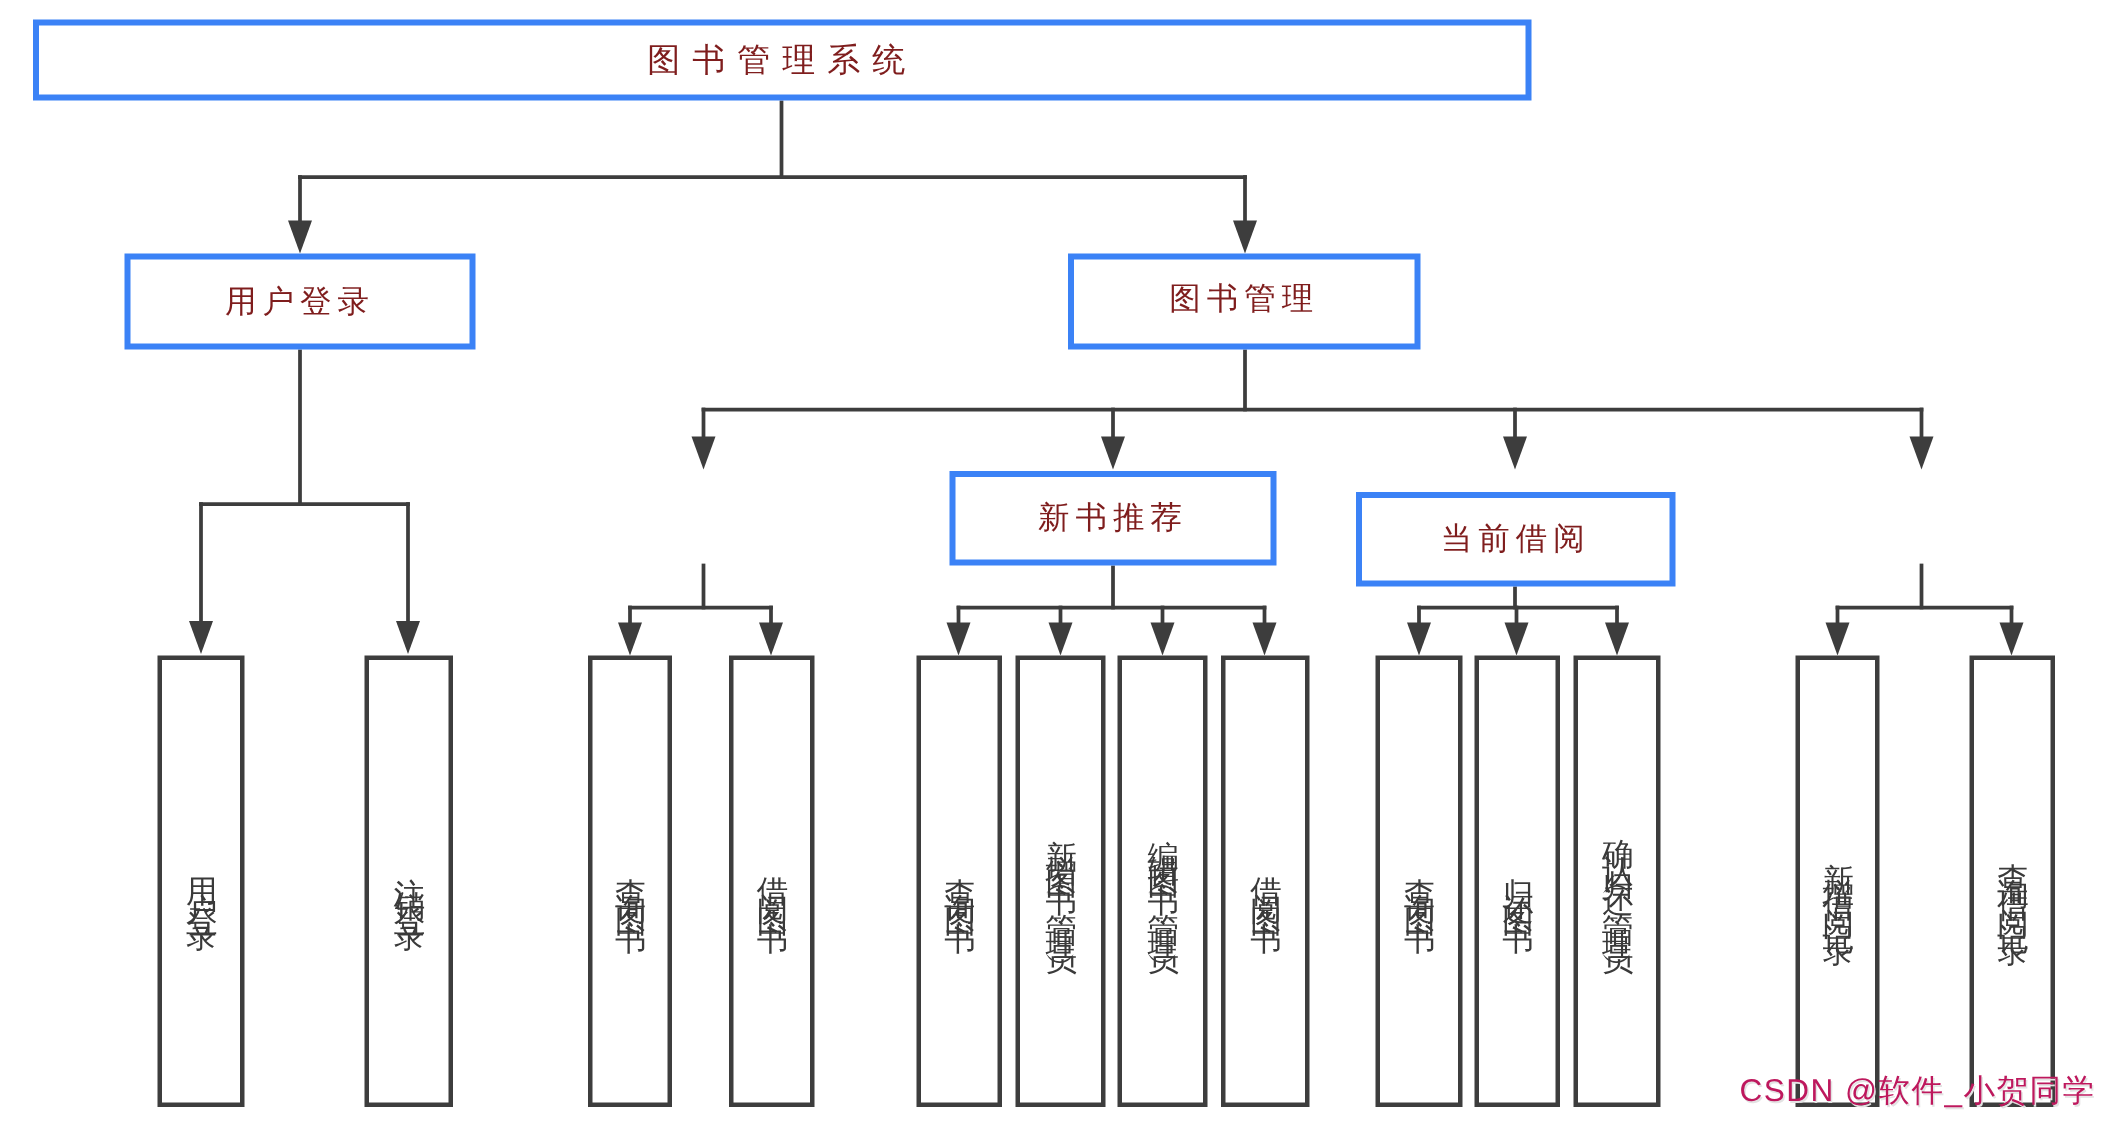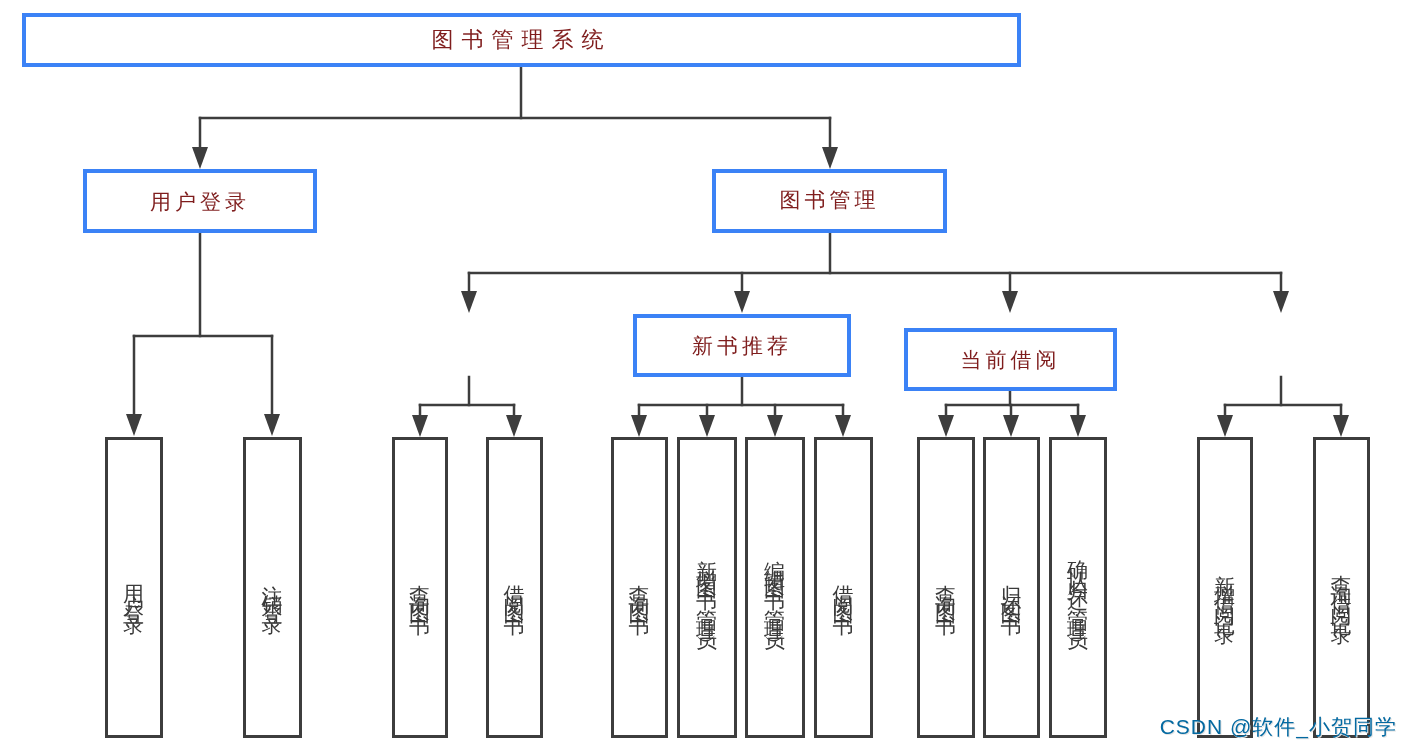--- a/index.html
+++ b/index.html
@@ -52,21 +52,21 @@
     justify-content: center;
     font-size: 21px;
     letter-spacing: 10px;
     line-height: 1;
   }
   .watermark {
     position: absolute;
     right: 8px;
     bottom: 6px;
     font-size: 21px;
-    color: #0369a1;
+    color: #be185d;
     letter-spacing: 1px;
     white-space: nowrap;
     text-shadow: 1px 1px 0 #e3e3e3;
   }
 </style>
 </head>
 <body>
 
 <div class="canvas">
 

